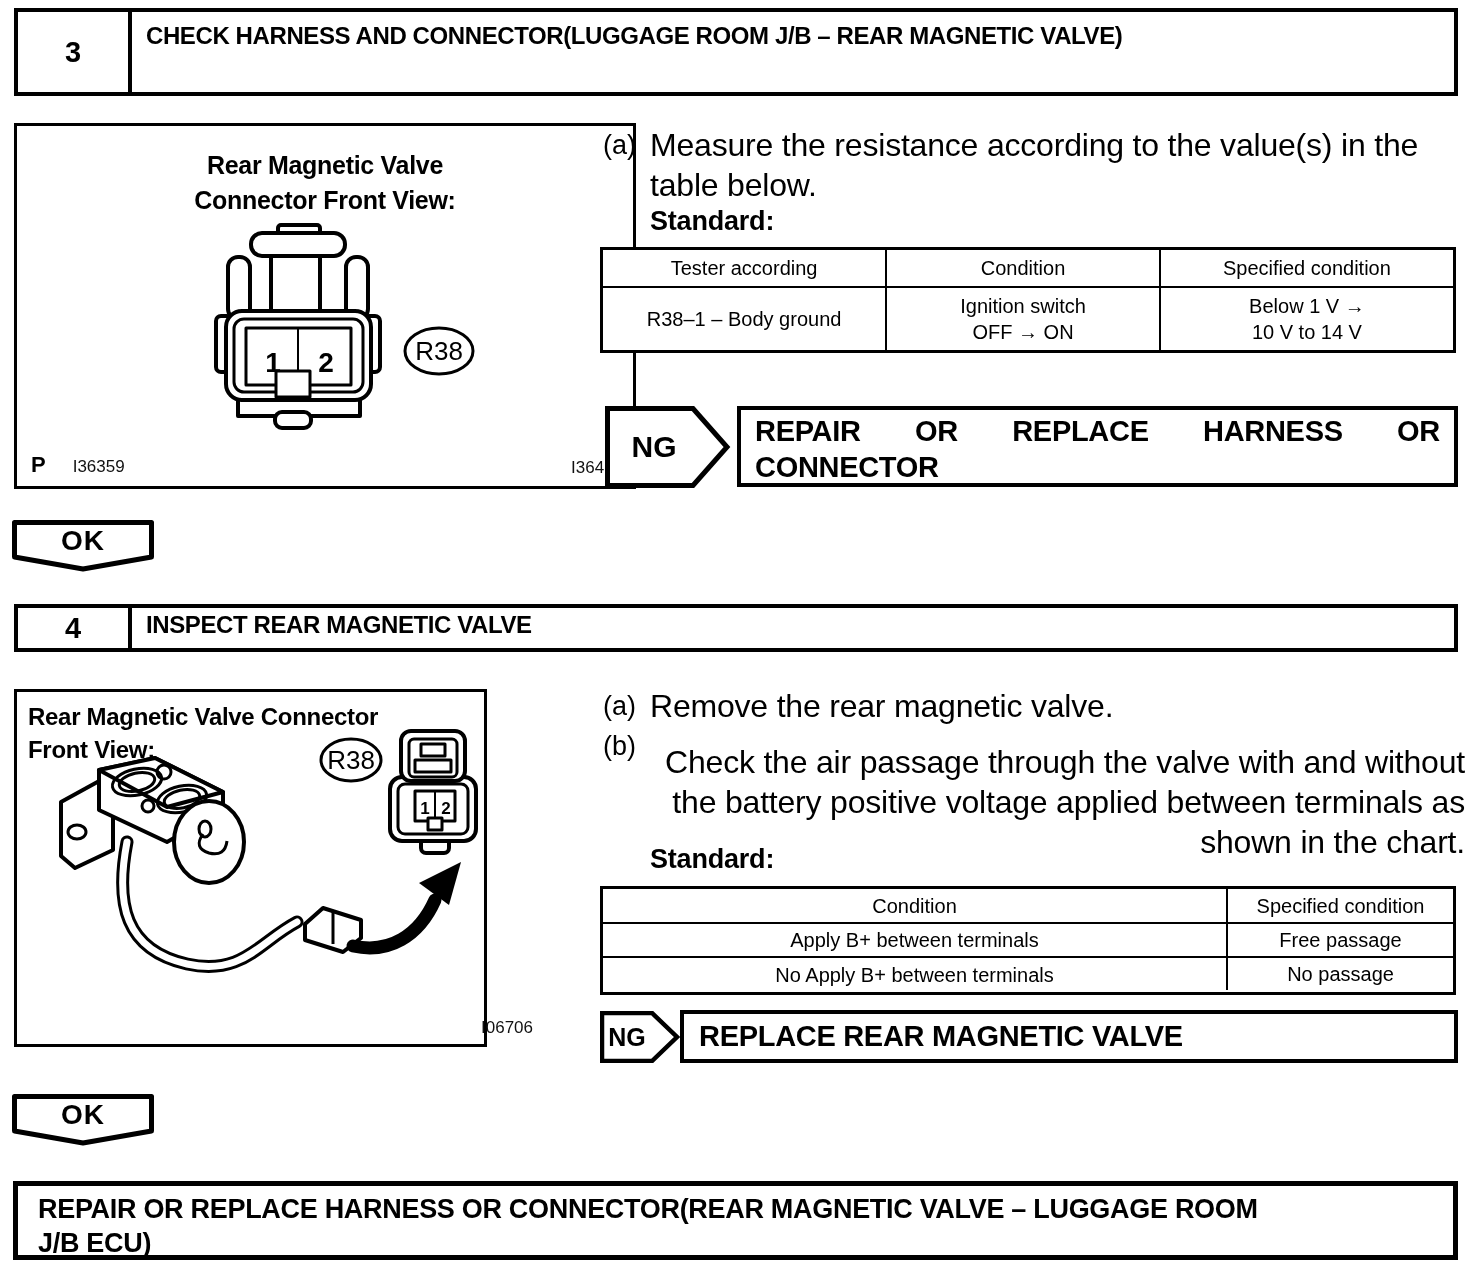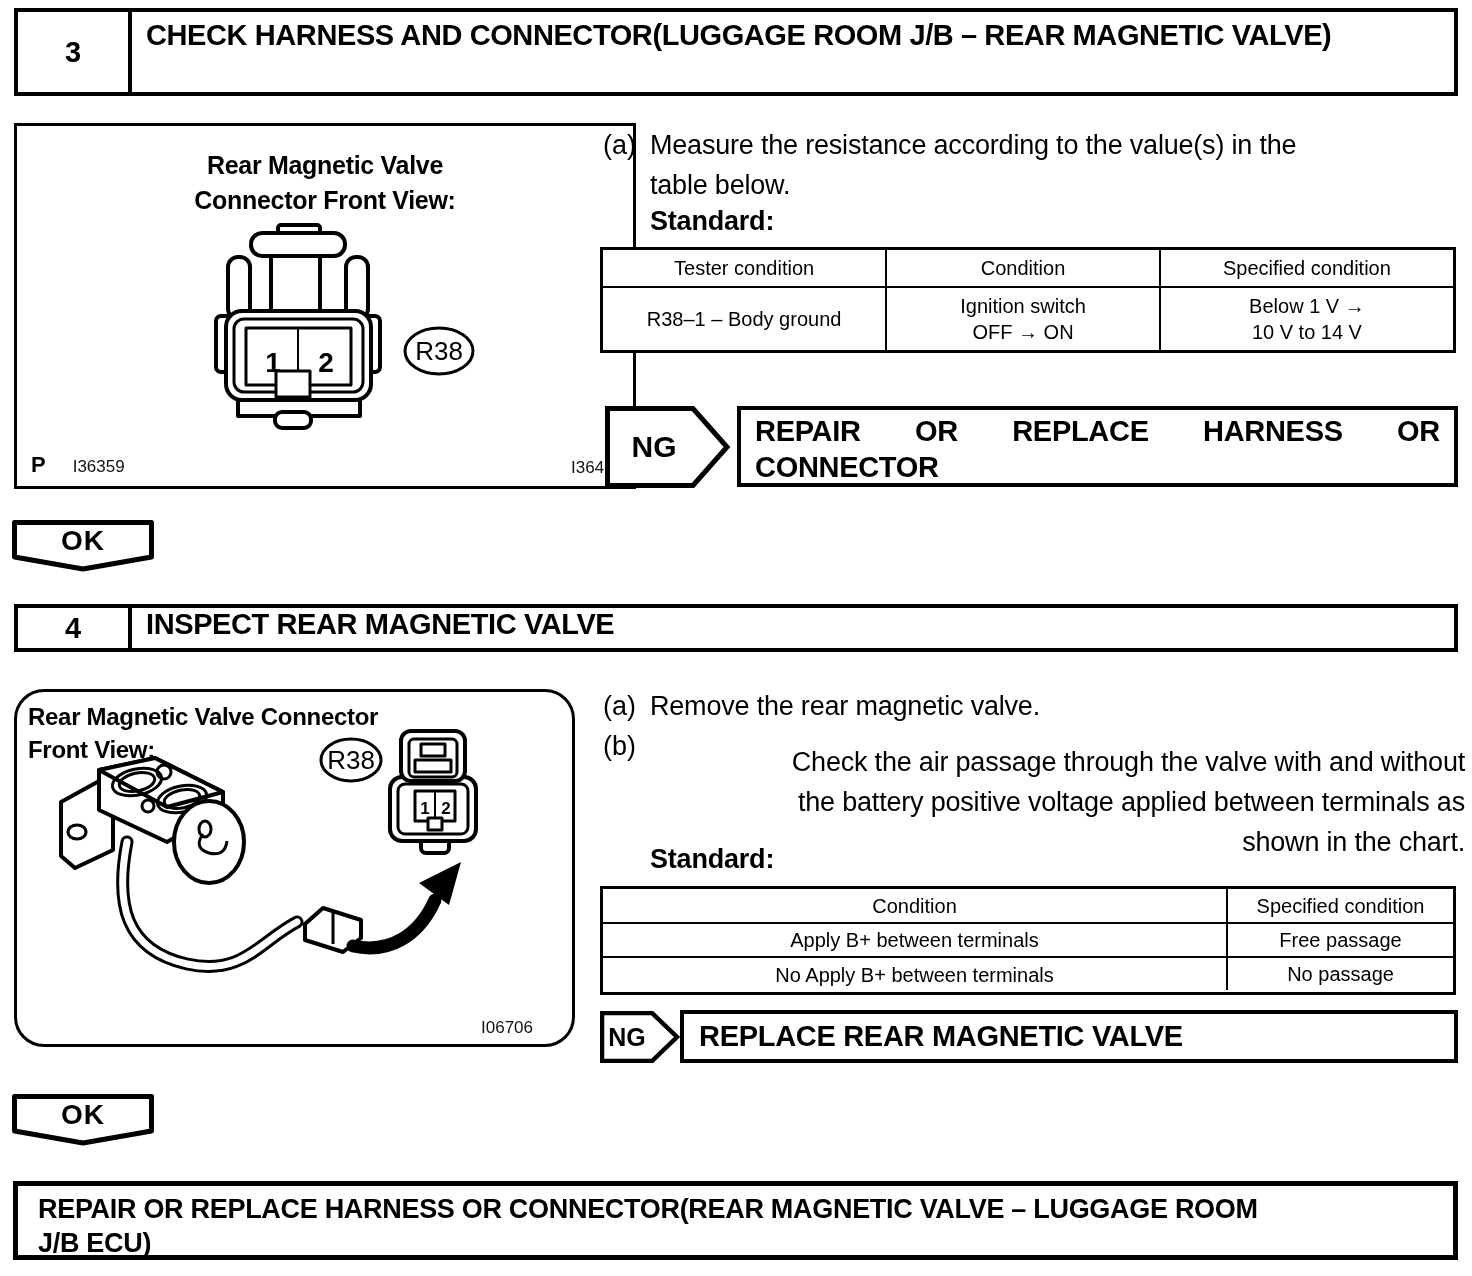--- a/index.html
+++ b/index.html
@@ -15,36 +15,36 @@
   .step-header {
     border:4px solid #000; display:flex; background:#fff;
   }
   .step-num {
     width:114px; border-right:4px solid #000; display:flex;
     align-items:center; justify-content:center;
     font-weight:bold; font-size:29px;
   }
   .step-title {
     flex:1; padding:5px 14px 8px 14px;
-    font-weight:bold; font-size:29px; line-height:37px; letter-spacing:-0.4px;
+    font-weight:bold; font-size:24px; line-height:37px; letter-spacing:-0.4px;
   }
   .step-title.single { display:flex; align-items:center; padding-top:0; }
 
   
   .figure-box { border:3px solid #000; background:#fff; }
   .fig-title { font-weight:bold; font-size:25px; line-height:35px; letter-spacing:-0.3px; }
   .fig-title.centered { text-align:center; }
   .fig-codes-left { position:absolute; left:14px; bottom:8px; display:flex; align-items:baseline; }
   .fig-marker { font-size:22px; font-weight:bold; letter-spacing:1px; }
   .fig-code { font-size:17px; margin-left:26px; color:#111; }
   .fig-code-right { position:absolute; right:10px; bottom:8px; font-size:17px; color:#111; }
 
   
   .instr-label { position:absolute; font-size:27px; line-height:40px; }
-  .instr-lines { position:absolute; font-size:27px; line-height:40px; letter-spacing:-0.2px; }
+  .instr-lines { position:absolute; font-size:32px; line-height:40px; letter-spacing:-0.2px; }
   .std-label { position:absolute; font-weight:bold; font-size:27px; letter-spacing:-0.2px; }
 
   
   .spec-table { border:3px solid #000; background:#fff; }
   .t-row { display:grid; }
   .t-row.cols3 { grid-template-columns:33.2% 32.2% 34.6%; }
   .t-row.cols2 { grid-template-columns:73.3% 26.7%; }
   .t-cell {
     display:flex; flex-direction:column; align-items:center; justify-content:center;
     text-align:center; font-size:20px; line-height:26px;
@@ -127,21 +127,21 @@
 
 <div class="instr-label" style="left:603px; top:125px;">(a)</div>
 <div class="instr-lines" style="left:650px; top:125px; width:815px;">
   <div>Measure the resistance according to the value(s) in the</div>
   <div>table below.</div>
 </div>
 <div class="std-label" style="left:650px; top:206px;">Standard:</div>
 
 <div class="abs spec-table" style="left:600px; top:247px; width:856px;">
   <div class="t-row cols3 t-head">
-    <div class="t-cell" style="height:36px;">Tester condition</div>
+    <div class="t-cell" style="height:36px;">Tester according</div>
     <div class="t-cell" style="height:36px;">Condition</div>
     <div class="t-cell" style="height:36px;">Specified condition</div>
   </div>
   <div class="t-row cols3 t-body">
     <div class="t-cell" style="height:64px;">R38–1 – Body ground</div>
     <div class="t-cell" style="height:64px;justify-content:center;">
       <div>Ignition switch</div>
       <div>OFF → ON</div>
     </div>
     <div class="t-cell" style="height:64px;">
@@ -167,21 +167,21 @@
     <polygon points="2.5,2.5 139.5,2.5 139.5,37 71,49 2.5,37" fill="#fff" stroke="#000" stroke-width="5" stroke-linejoin="round"></polygon>
   </svg>
   <div class="badge-text" style="top:5px; left:0; font-size:28px; letter-spacing:1px;">OK</div>
 </div>
 
 <div class="abs step-header" style="left:14px; top:604px; width:1444px; height:48px;">
   <div class="step-num">4</div>
   <div class="step-title single">INSPECT REAR MAGNETIC VALVE</div>
 </div>
 
-<div class="abs figure-box" style="left:14px; top:689px; width:561px; height:358px;border-radius:30px;">
+<div class="abs figure-box" style="left:14px; top:689px; width:473px; height:358px;">
   <div class="fig-title" style="margin:8px 0 0 11px; font-size:24px; line-height:33px;">
     <div>Rear Magnetic Valve Connector</div>
     <div>Front View:</div>
   </div>
   <svg class="abs" style="left:0; top:0;" width="555" height="352" viewBox="0 0 555 352">
 
     <polygon class="lineart" points="44,110 84,88 96,95 96,158 58,176 44,164"></polygon>
     <ellipse class="lineart thin" cx="60" cy="140" rx="9" ry="7"></ellipse>
 
     <polygon class="lineart" points="82,78 138,66 206,100 206,118 150,150 82,118"></polygon>

